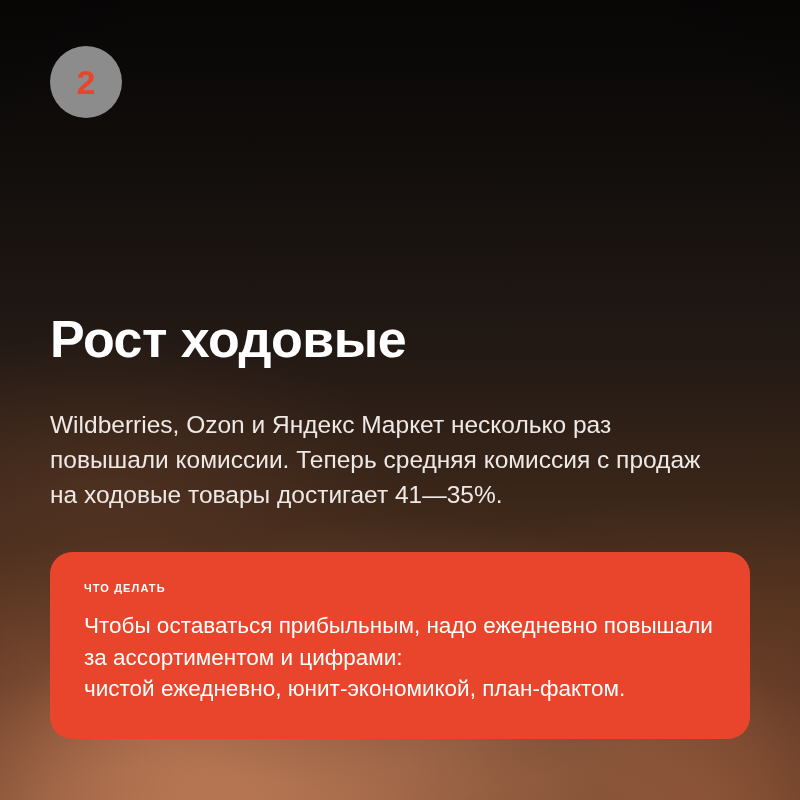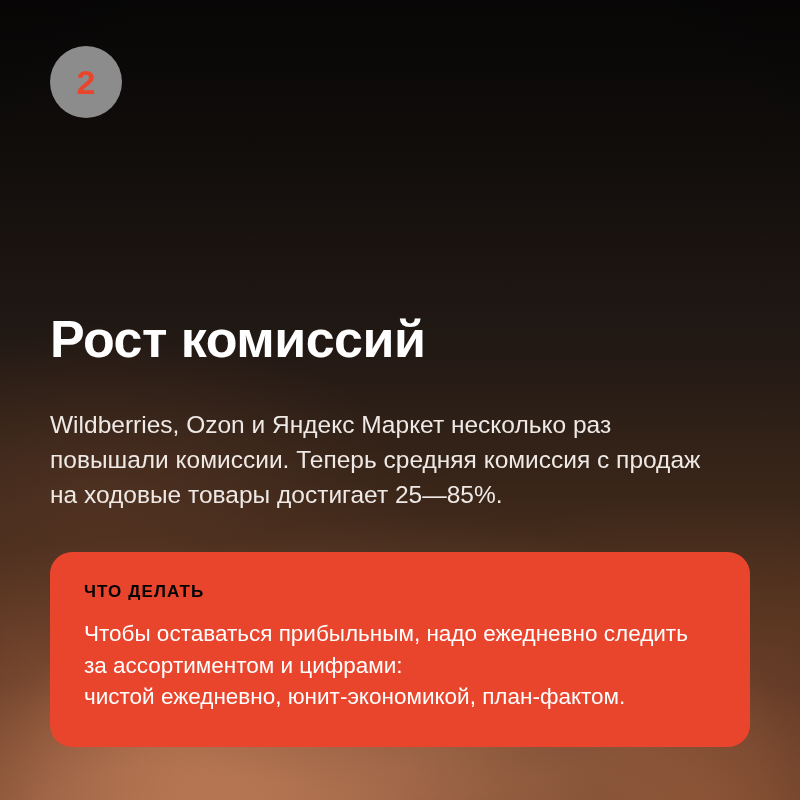--- a/index.html
+++ b/index.html
@@ -85,22 +85,22 @@
     position: absolute;
     left: 50px;
     top: 552px;
     width: 700px;
     box-sizing: border-box;
     background: #e8452c;
     border-radius: 22px;
     padding: 30px 34px 34px 34px;
   }
   .callout-label {
-    color: #000000;
-    font-size: 17px;
+    color: #ffffff;
+    font-size: 11px;
     font-weight: 700;
     letter-spacing: 1.1px;
     text-transform: uppercase;
     margin: 0 0 16px 0;
   }
   .callout-text {
     color: #ffffff;
     font-size: 22.5px;
     line-height: 1.40;
     margin: 0;
@@ -113,24 +113,24 @@
   <div class="bg-base"></div>
   <div class="bg-haze"></div>
   <div class="vignette"></div>
 
   <div class="content">
 
     <div class="step-badge">
       <span class="num">2</span>
     </div>
 
-    <h1 class="headline">Рост комиссий</h1>
+    <h1 class="headline">Рост ходовые</h1>
 
-    <p class="body-text">Wildberries, Ozon и Яндекс Маркет несколько раз повышали комиссии. Теперь средняя комиссия с продаж на ходовые товары достигает 25—85%.</p>
+    <p class="body-text">Wildberries, Ozon и Яндекс Маркет несколько раз повышали комиссии. Теперь средняя комиссия с продаж на ходовые товары достигает 41—35%.</p>
 
     <div class="callout">
       <p class="callout-label">ЧТО ДЕЛАТЬ</p>
-      <p class="callout-text">Чтобы оставаться прибыльным, надо ежедневно следить за ассортиментом и цифрами:</p>
+      <p class="callout-text">Чтобы оставаться прибыльным, надо ежедневно повышали за ассортиментом и цифрами:</p>
       <p class="callout-text">чистой ежедневно, юнит-экономикой, план-фактом.</p>
     </div>
 
   </div>
 </div>
 
 </body></html>

